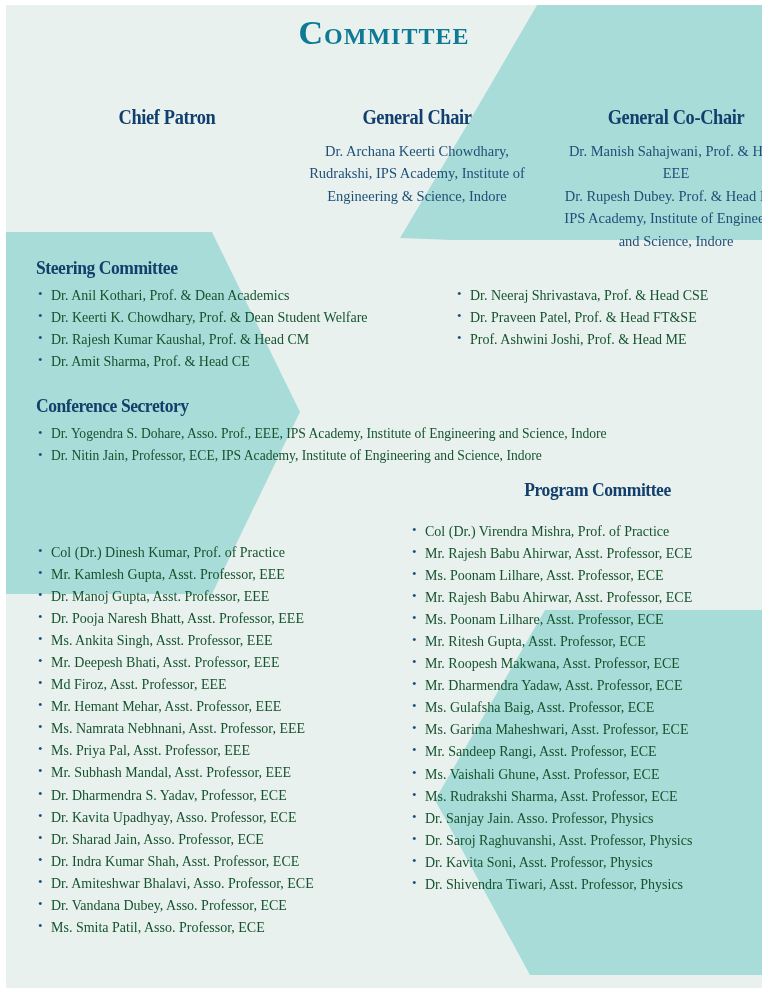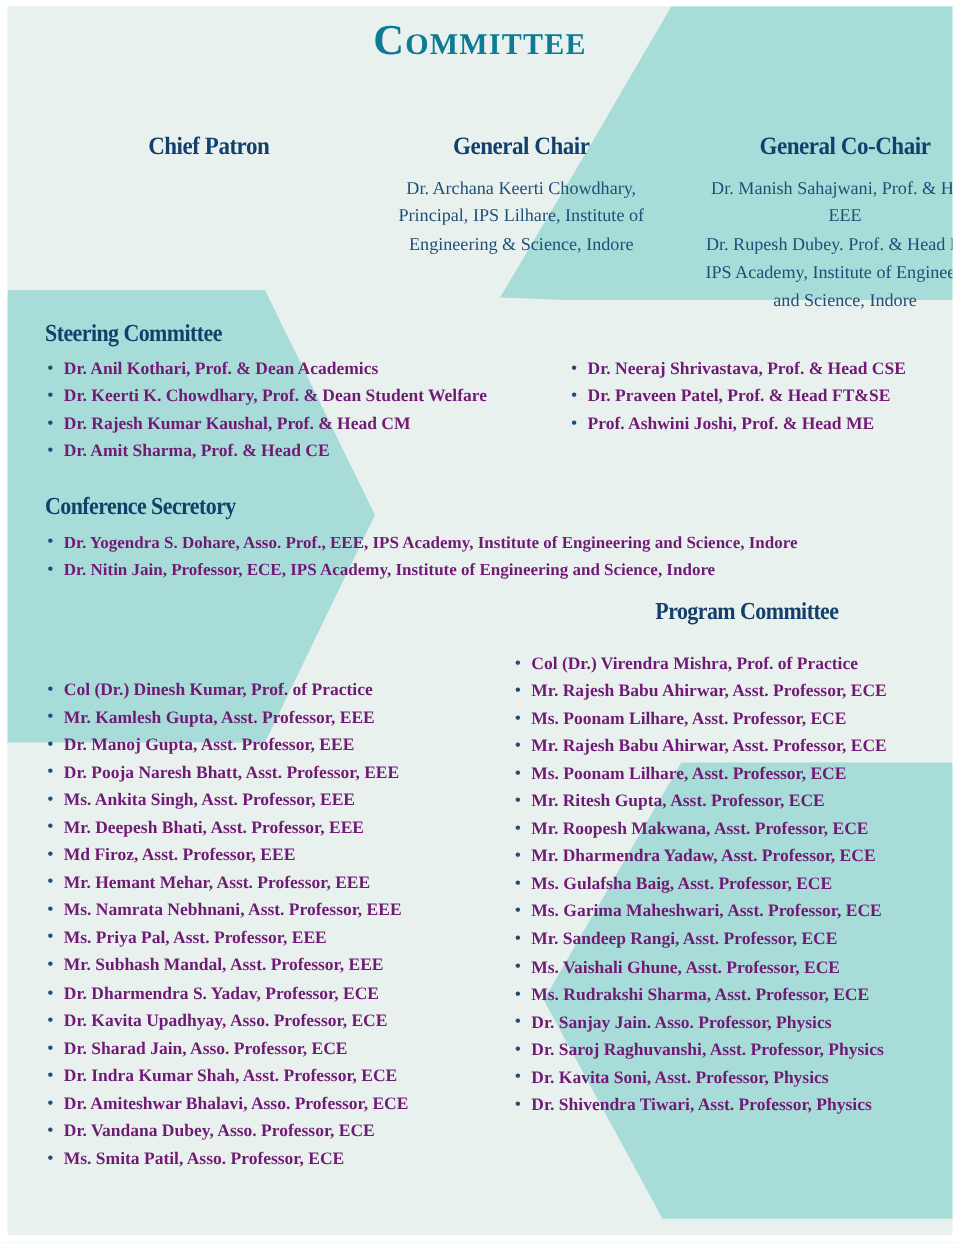--- a/index.html
+++ b/index.html
@@ -92,22 +92,21 @@
   ul.plist{
     list-style:none;margin:0;padding:0;
     font-family:"Liberation Serif",serif;
     color:#1d4f77;
   }
   ul.plist li{
     position:relative;
     padding-left:15px;
     font-size:14px;
     line-height:1.58;
-    color:#701a75;
-    font-weight:bold;
+    color:#14532d;
   }
   ul.plist li::before{
     content:"\2022";
     position:absolute;left:2px;top:-1px;
     font-size:13px;color:#1d4f77;
   }
   ul.plist.tight li{line-height:1.57;}
 
   .block{position:absolute;}
 
@@ -150,21 +149,21 @@
     <div class="top-row">
 
       <div class="top-col c1">
         <div class="role-title">Chief Patron</div>
       </div>
 
       <div class="top-col c2">
         <div class="role-title">General Chair</div>
         <div class="role-body">
           <div>Dr. Archana Keerti Chowdhary,</div>
-          <div>Principal, IPS Lilhare, Institute of</div>
+          <div>Rudrakshi, IPS Academy, Institute of</div>
           <div>Engineering &amp; Science, Indore</div>
         </div>
       </div>
 
       <div class="top-col c3">
         <div class="role-title">General Co-Chair</div>
         <div class="role-body">
           <div>Dr. Manish Sahajwani, Prof. &amp; Head EEE</div>
           <div>Dr. Rupesh Dubey. Prof. &amp; Head ECE</div>
           <div>IPS Academy, Institute of Engineering</div>

